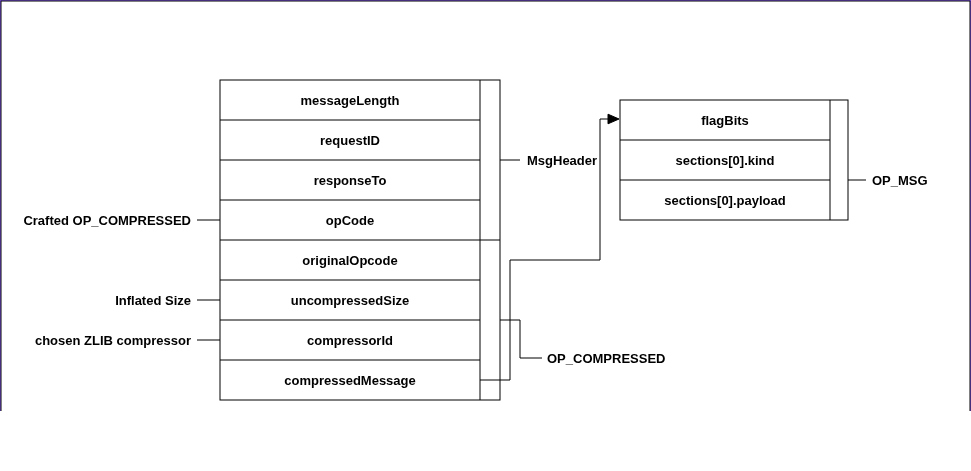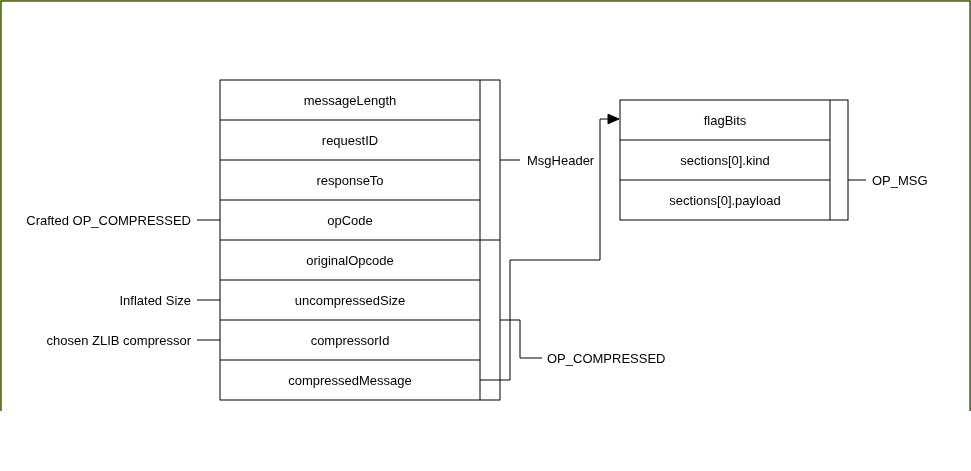--- a/index.html
+++ b/index.html
@@ -4,22 +4,23 @@
 <style>
   html, body {
     margin: 0;
     padding: 0;
     background: #ffffff;
   }
   .canvas {
     position: relative;
     width: 971px;
     height: 411px;
-    background: #bef264;
+    background: #8b5cf6;
     font-family: "Liberation Sans", sans-serif;
+    font-weight: bold;
   }
   svg text {
     font-family: "Liberation Sans", sans-serif;
     font-size: 13px;
     fill: #000000;
   }
   svg .shape {
     fill: #ffffff;
     stroke: #000000;
     stroke-width: 1;

